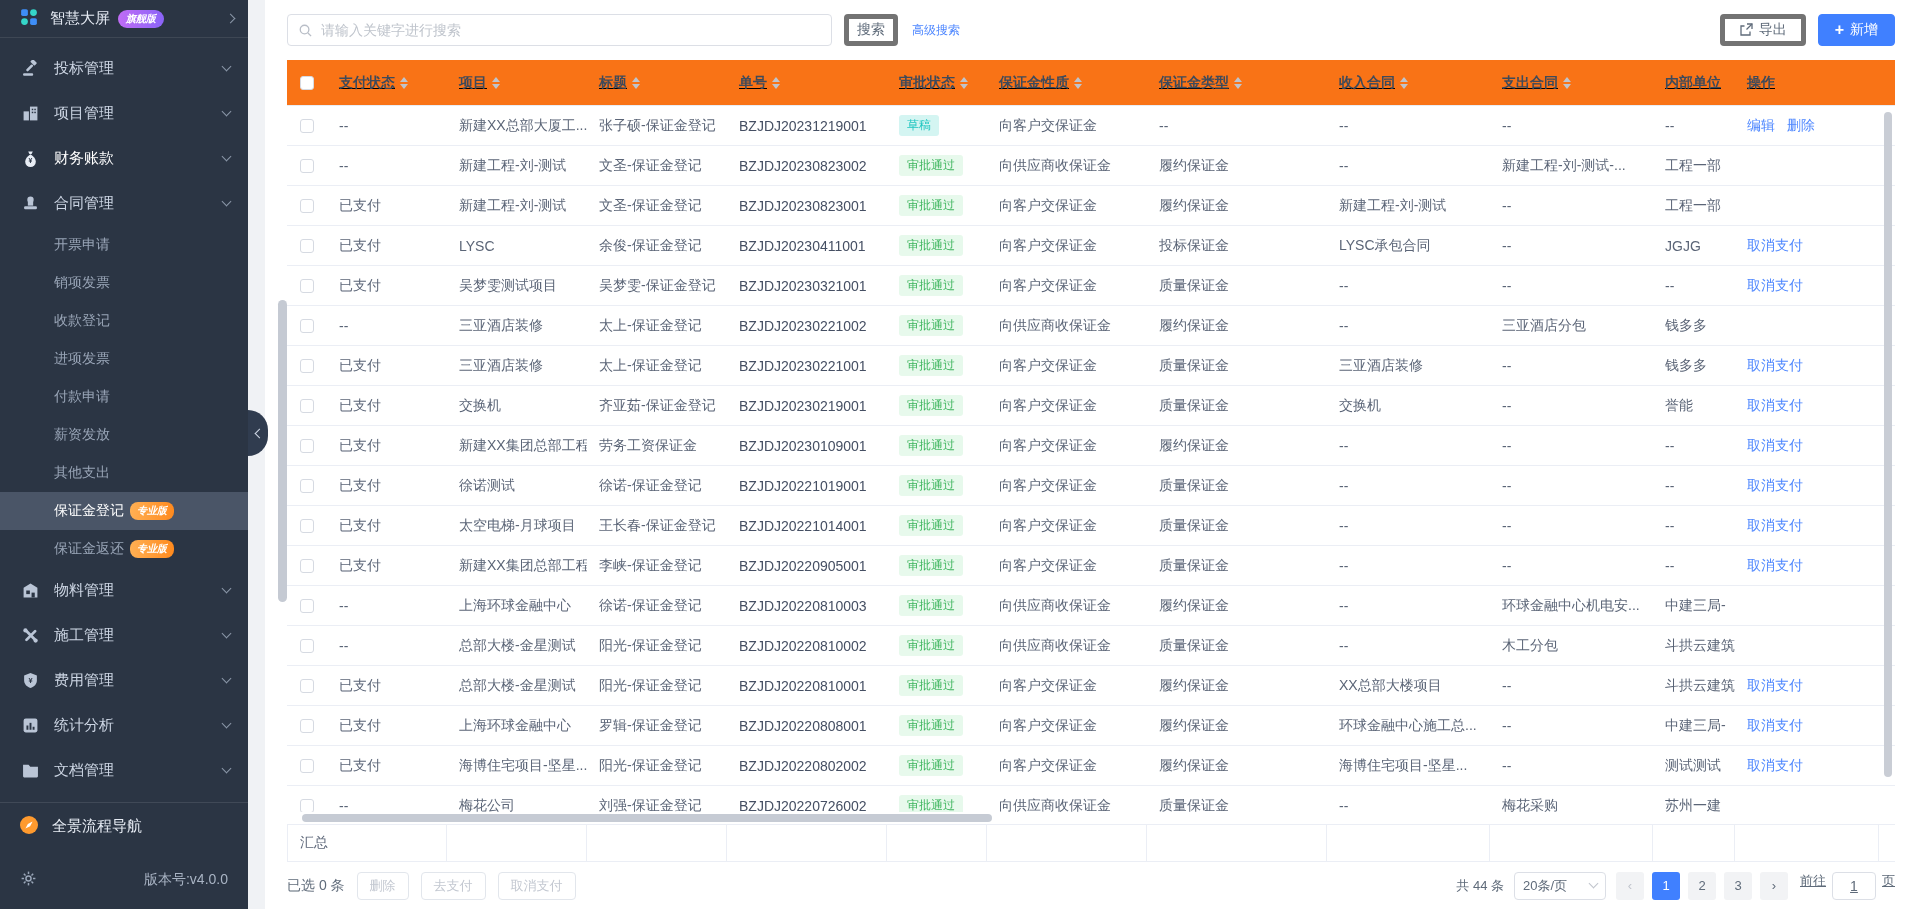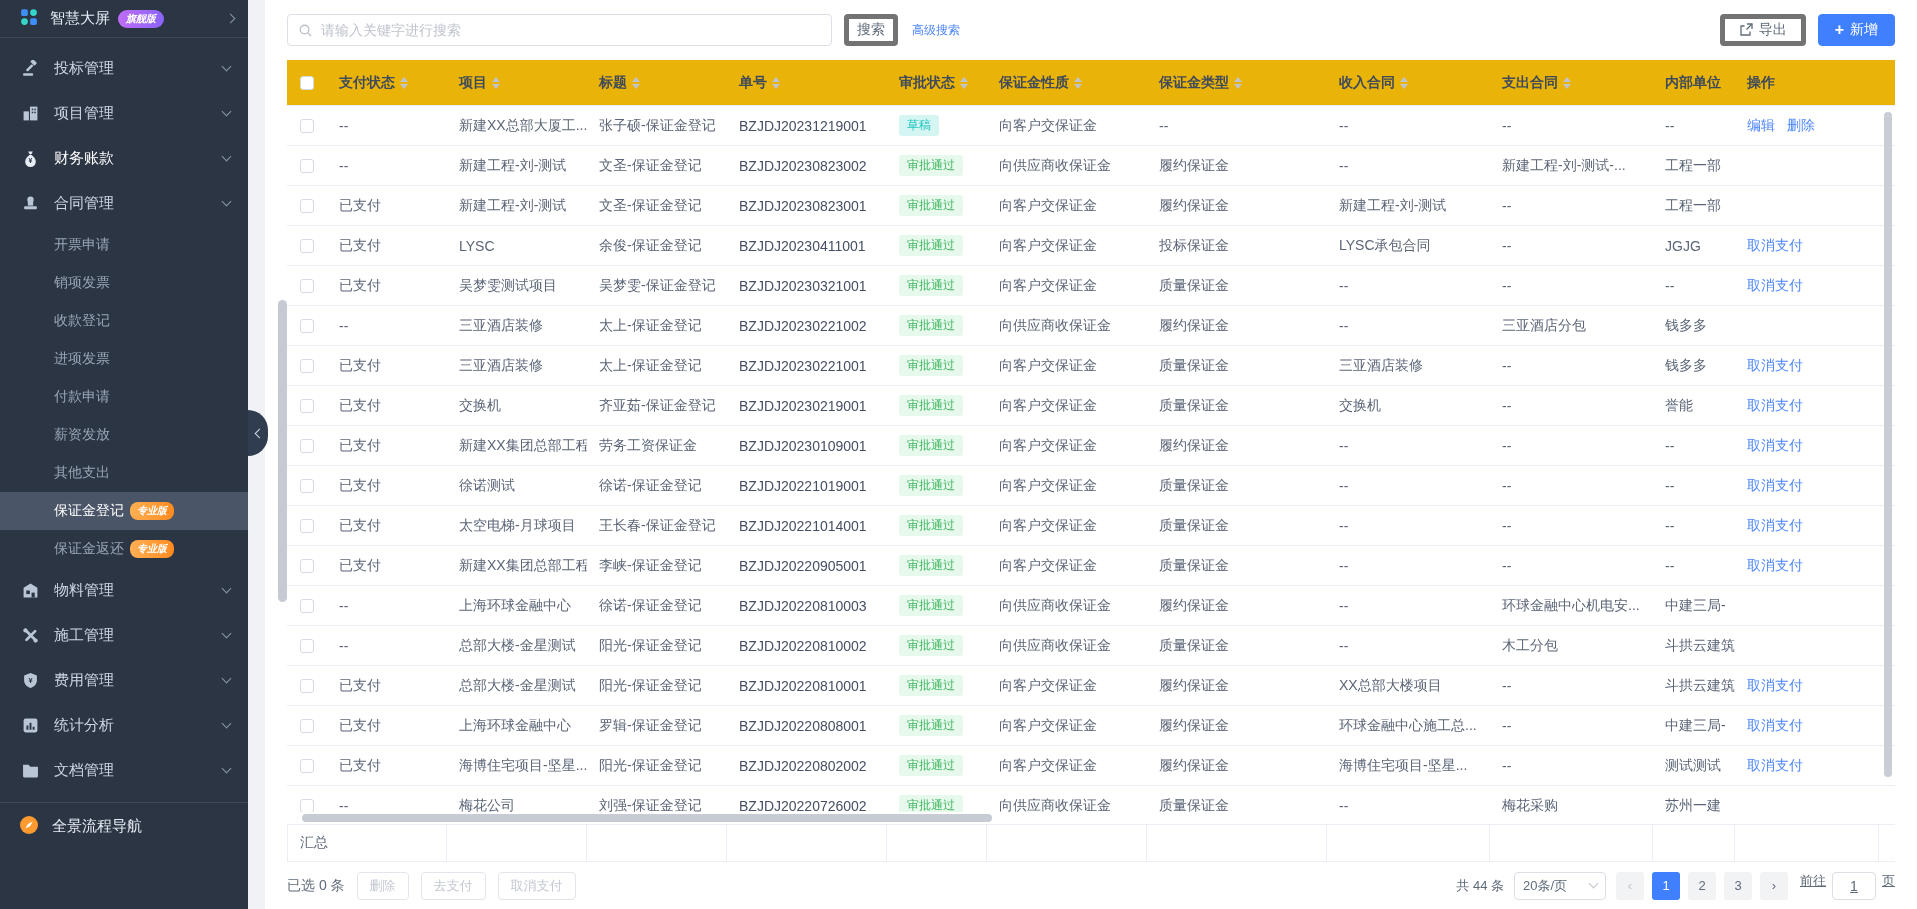--- a/index.html
+++ b/index.html
@@ -42,21 +42,21 @@
   .btn { height:32px; border:5px solid #737373; border-radius:4px; background:#fff; color:#5f6b7a; font-size:14px; display:inline-flex; align-items:center; justify-content:center; cursor:pointer; font-family:inherit; }
   .btn-search { width:54px; margin-left:12px; }
   .link { color:#4e87ff; cursor:pointer; font-size:12px; text-decoration:none; }
   .adv-search { margin-left:14px; }
   .toolbar .spacer { flex:1; }
   .btn-export { padding:0 14px; gap:6px; }
   .btn-primary { margin-left:12px; padding:0 16px; background:#4080ff; border:1px solid #4080ff; color:#fff; gap:6px; }
   .btn-primary .plus { font-size:16px; font-weight:bold; line-height:1; }
 
   
-  .thead { margin:0 22px; height:46px; background:#eab308; display:flex; align-items:center; border-bottom:1px solid #e9edf3; }
+  .thead { margin:0 22px; height:46px; background:#f97316; display:flex; align-items:center; border-bottom:1px solid #e9edf3;text-decoration:underline; }
   .hcell { display:flex; align-items:center; padding:0 12px; font-weight:700; color:#3f4a5a; font-size:14px; white-space:nowrap; overflow:hidden; flex-shrink:0; }
   .caret { display:inline-flex; flex-direction:column; margin-left:5px; }
   .caret i { width:0; height:0; border-left:4px solid transparent; border-right:4px solid transparent; display:block; }
   .caret .up { border-bottom:5px solid #c0c4cc; margin-bottom:2px; }
   .caret .dn { border-top:5px solid #c0c4cc; }
   .tbody { margin:0 22px; height:706px; overflow:hidden; }
   .trow { height:40px; display:flex; align-items:center; border-bottom:1px solid #ebeef5; }
   .cell { padding:0 12px; color:#5b6577; font-size:14px; white-space:nowrap; overflow:hidden; flex-shrink:0; }
   .cell.no { color:#454f63; }
   .cb { width:14px; height:14px; border:1px solid #d6dae2; border-radius:3px; background:#fff; cursor:pointer; flex-shrink:0; }
@@ -238,20 +238,36 @@
       </div>
     </nav>
   <div class="sb-bottom-nav">
     <span class="ico">
       <svg width="18" height="18" viewBox="0 0 16 16">
           <circle cx="8" cy="8" r="8" fill="#ff9a2e"></circle>
           <path d="M11.2 4.8L9 9l-4.2 2.2L7 7z" fill="#fff"></path>
         </svg>
     </span>
     <span class="lbl">全景流程导航</span>
+  </div>
+  <div class="sb-version">
+    <span class="ico">
+      <svg width="17" height="17" viewBox="0 0 16 16" stroke="#9aa6b8" fill="none" stroke-width="1.4">
+          <circle cx="8" cy="8" r="2.4"></circle>
+          <line x1="8" y1="1.5" x2="8" y2="3.8"></line>
+          <line x1="8" y1="12.2" x2="8" y2="14.5"></line>
+          <line x1="1.5" y1="8" x2="3.8" y2="8"></line>
+          <line x1="12.2" y1="8" x2="14.5" y2="8"></line>
+          <line x1="3.6" y1="3.6" x2="5.2" y2="5.2"></line>
+          <line x1="10.8" y1="10.8" x2="12.4" y2="12.4"></line>
+          <line x1="3.6" y1="12.4" x2="5.2" y2="10.8"></line>
+          <line x1="10.8" y1="5.2" x2="12.4" y2="3.6"></line>
+        </svg>
+    </span>
+    <span class="ver">版本号:v4.0.0</span>
   </div>
 </aside>
 
 <div class="collapse-handle">
     <span class="chev right" style="transform:rotate(135deg);margin-left:3px;"></span>
   </div>
 <div class="side-scroll-thumb"></div>
 
 <main class="main">
 

